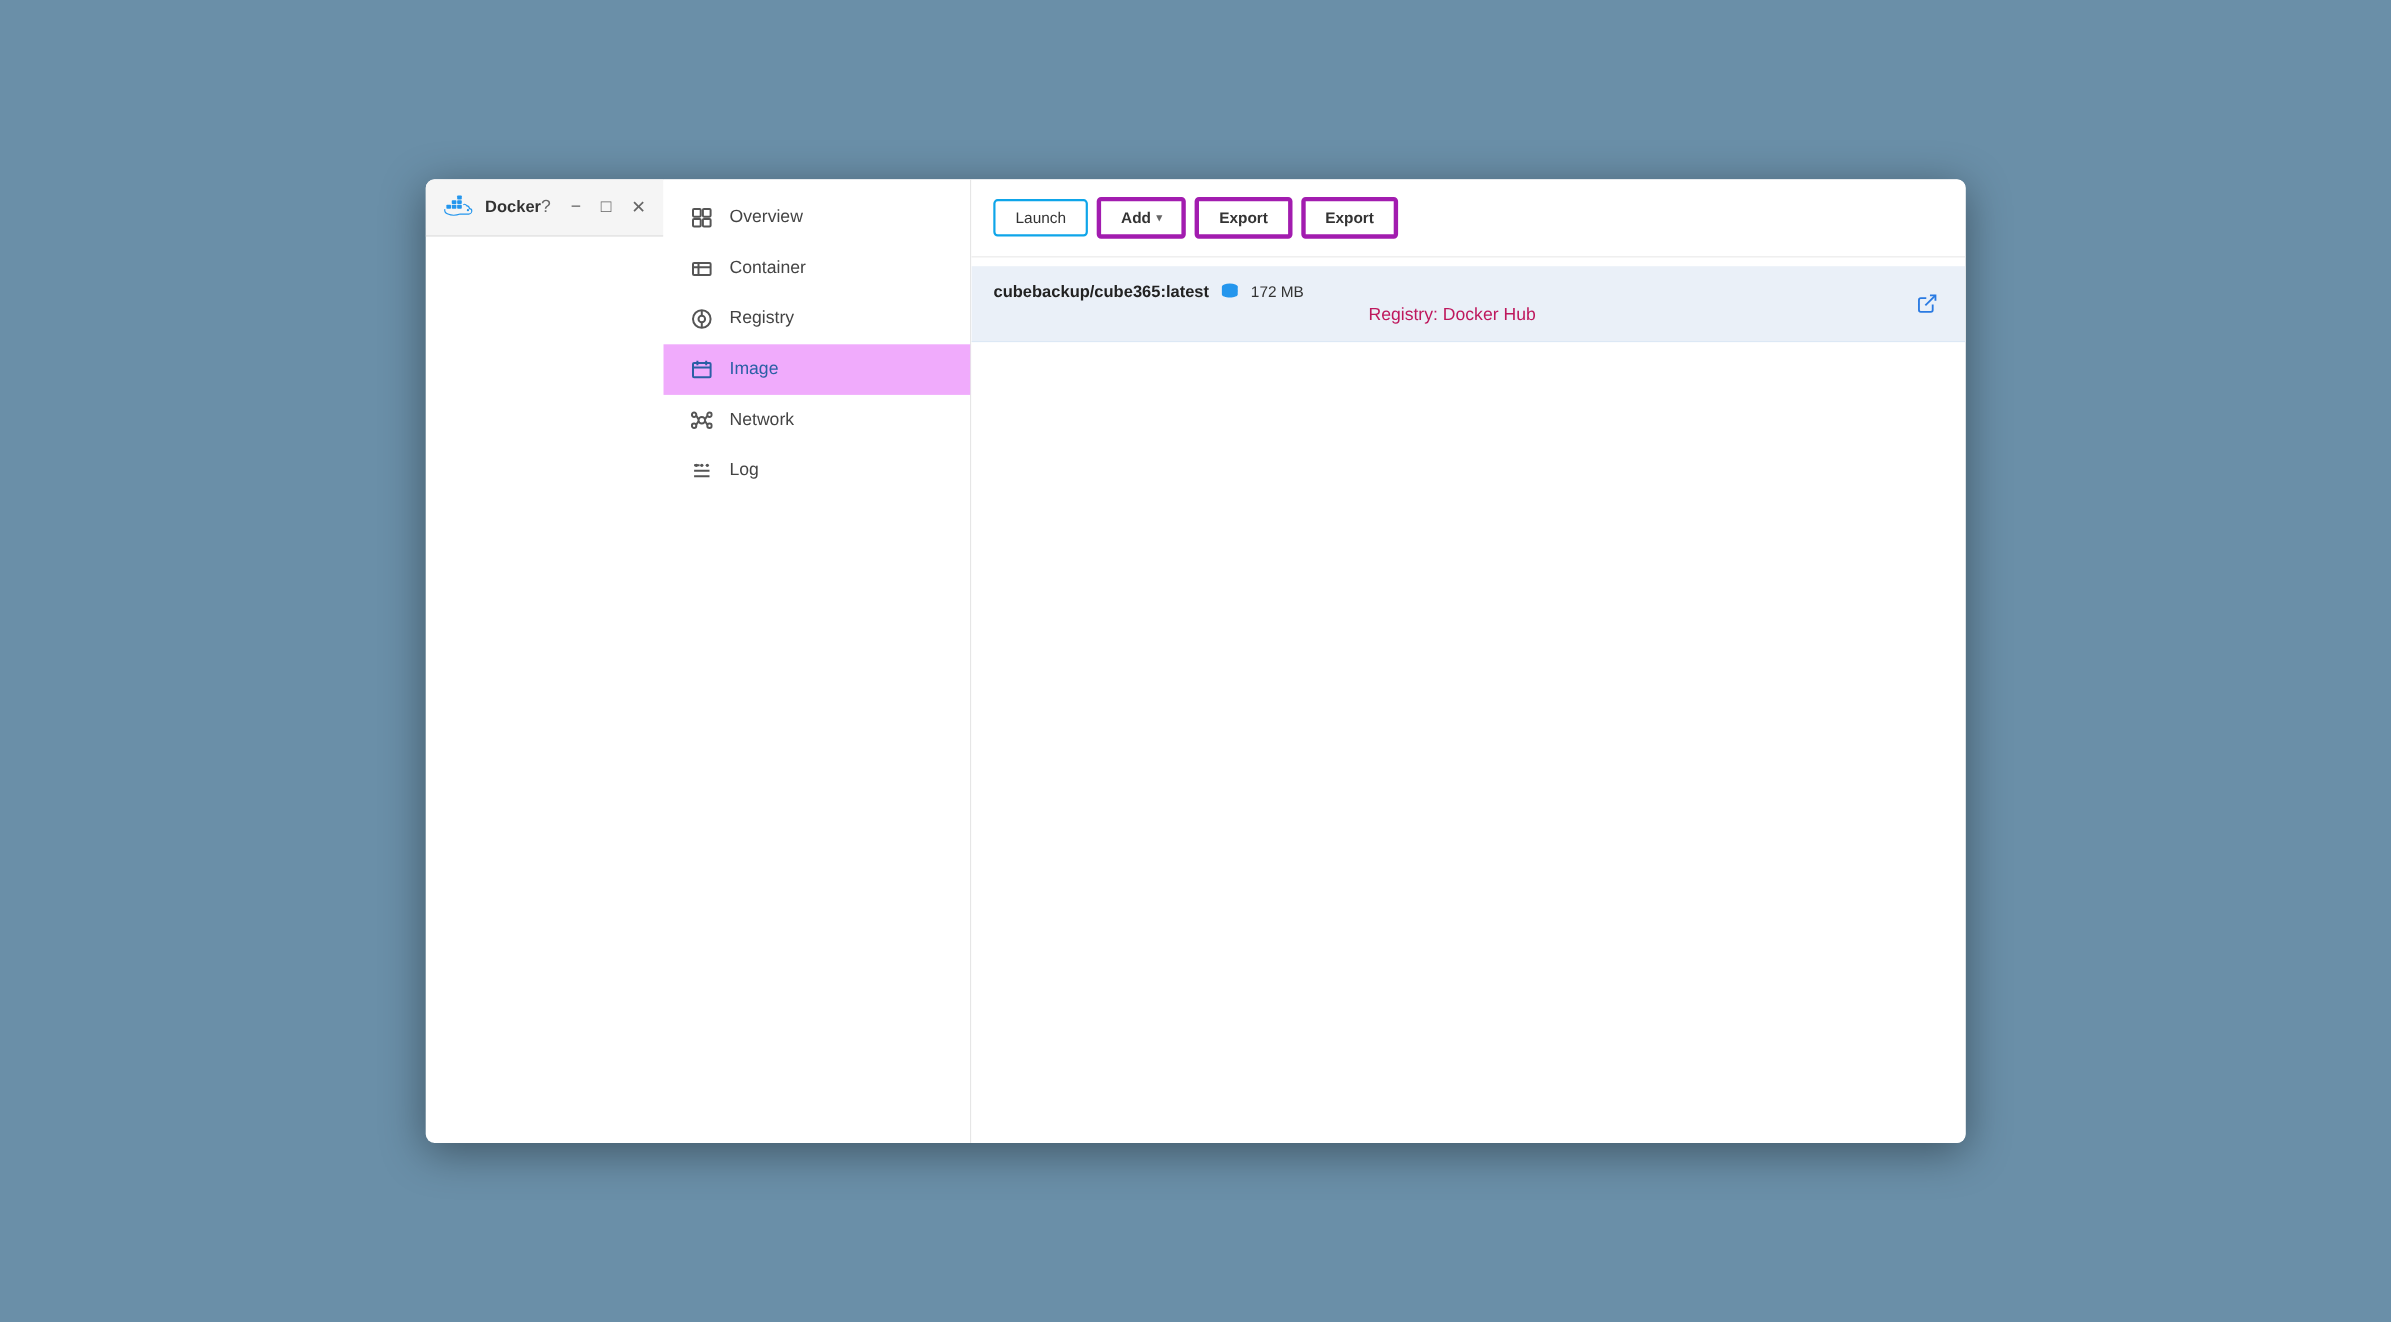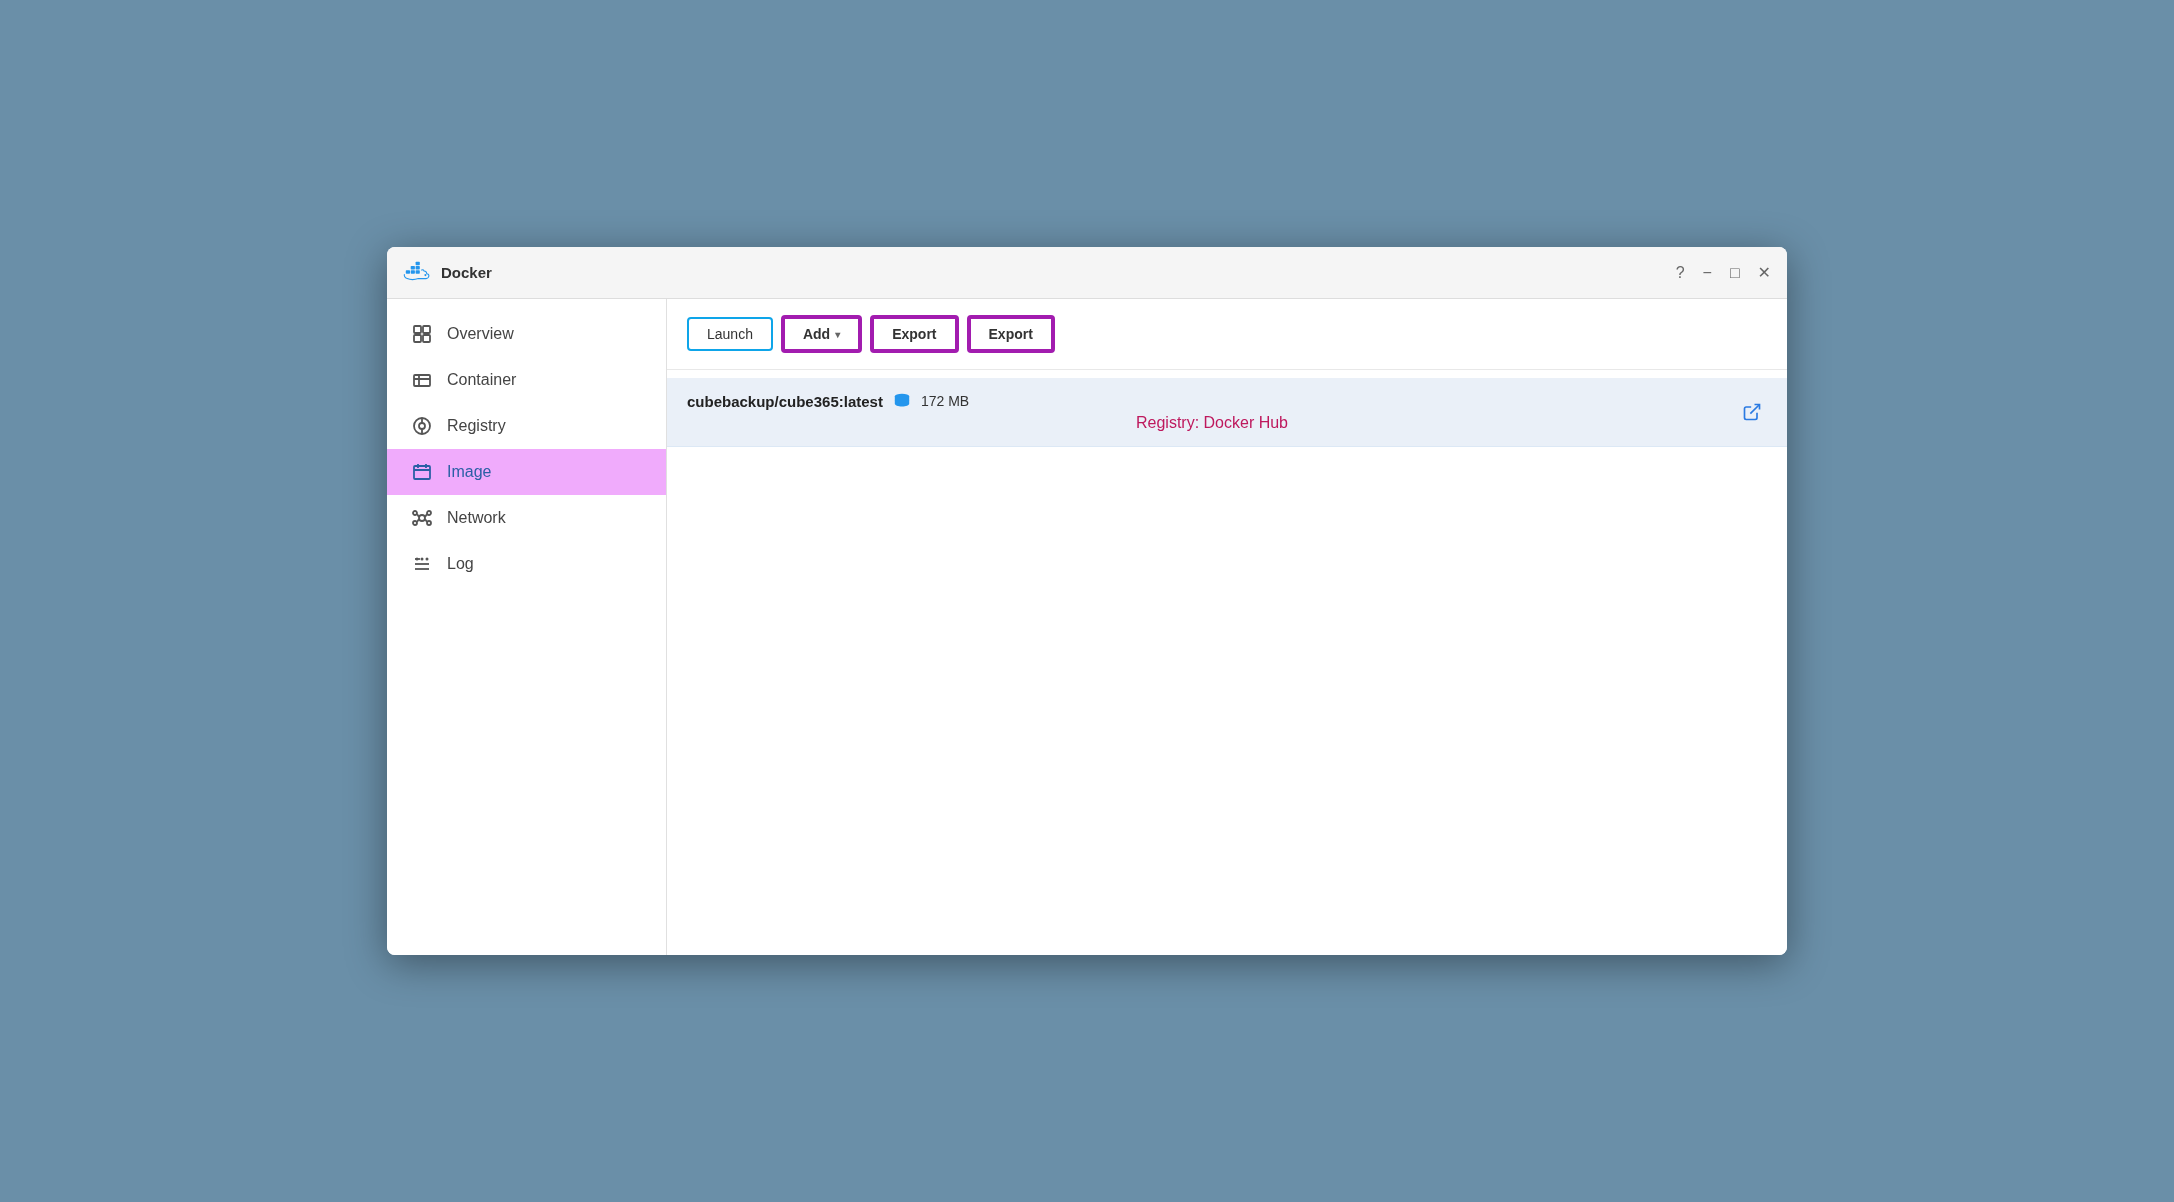--- a/index.html
+++ b/index.html
@@ -8,26 +8,26 @@
       background: #6a8fa8;
       display: flex;
       align-items: center;
       justify-content: center;
       min-height: 100vh;
       font-size: 14px;
     }
 
     .window {
       width: 1400px;
-      height: 708px;
+      height: 876px;
       background: #fff;
       border-radius: 8px;
       box-shadow: 0 8px 40px rgba(0,0,0,0.4);
       display: flex;
-      flex-direction: column;
+      flex-direction: row;
       overflow: hidden;
     }
 
     
     .titlebar {
       height: 52px;
       background: #f5f5f5;
       border-bottom: 1px solid #ddd;
       display: flex;
       align-items: center;

